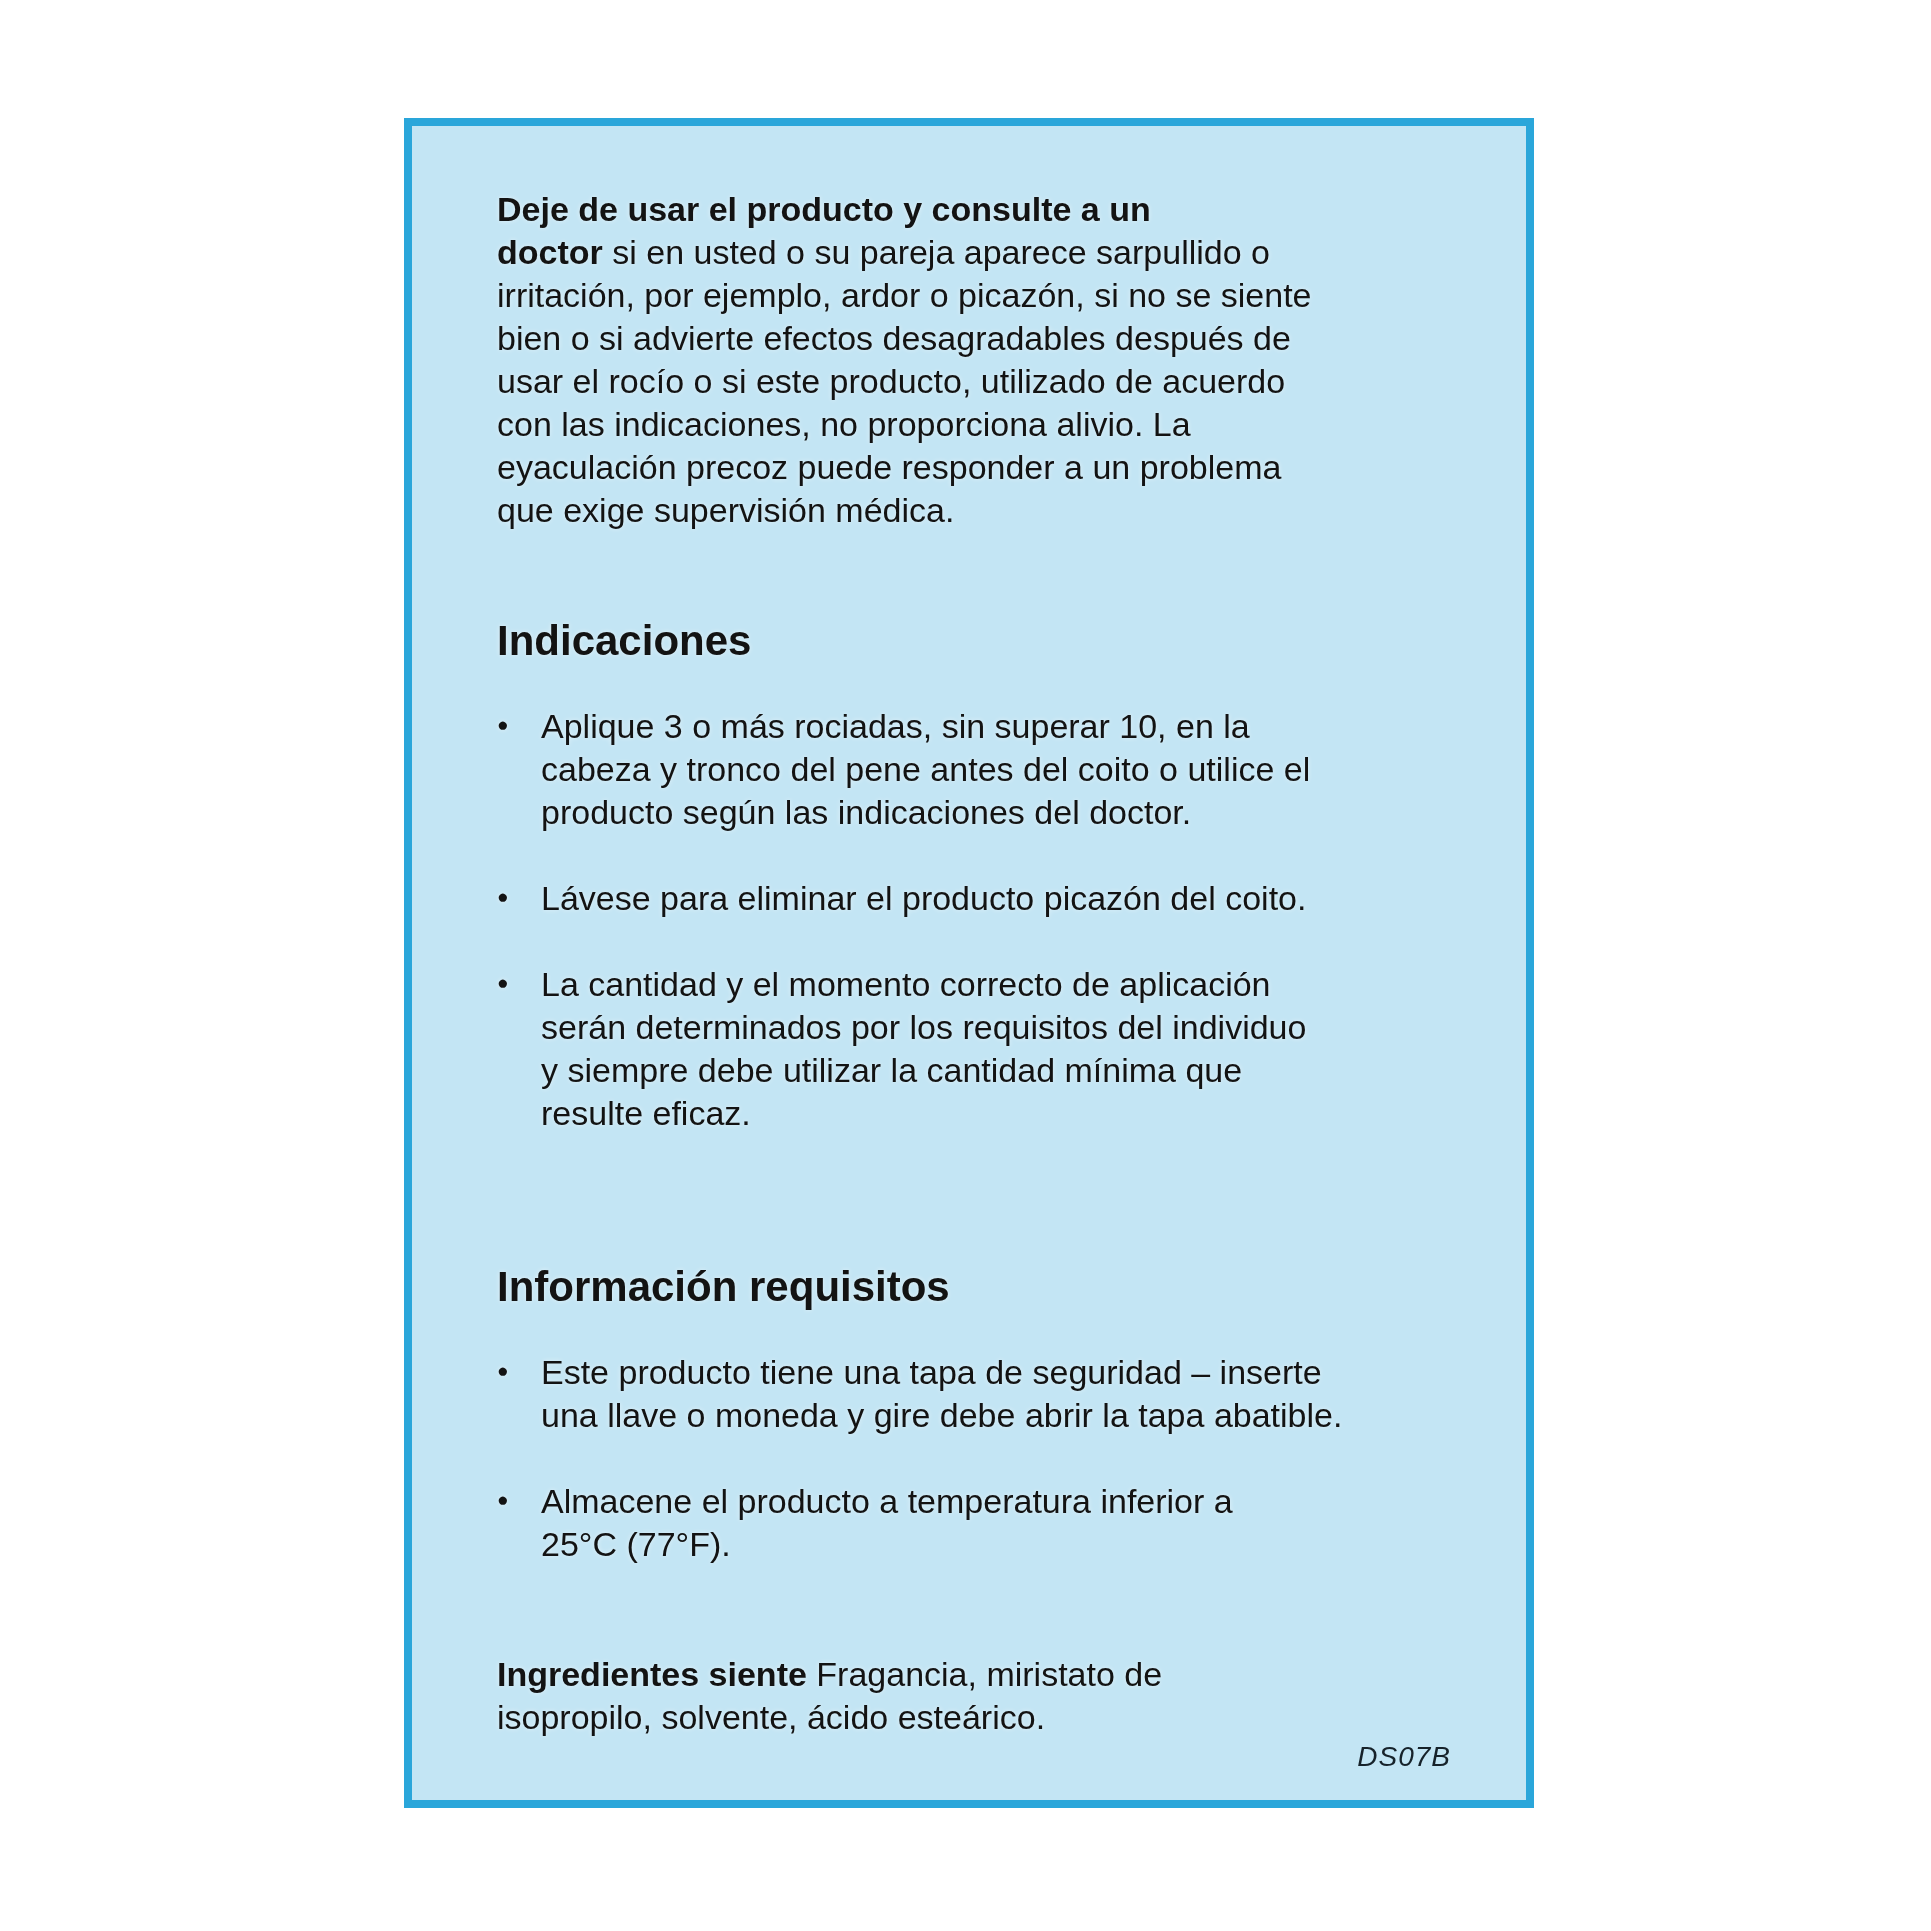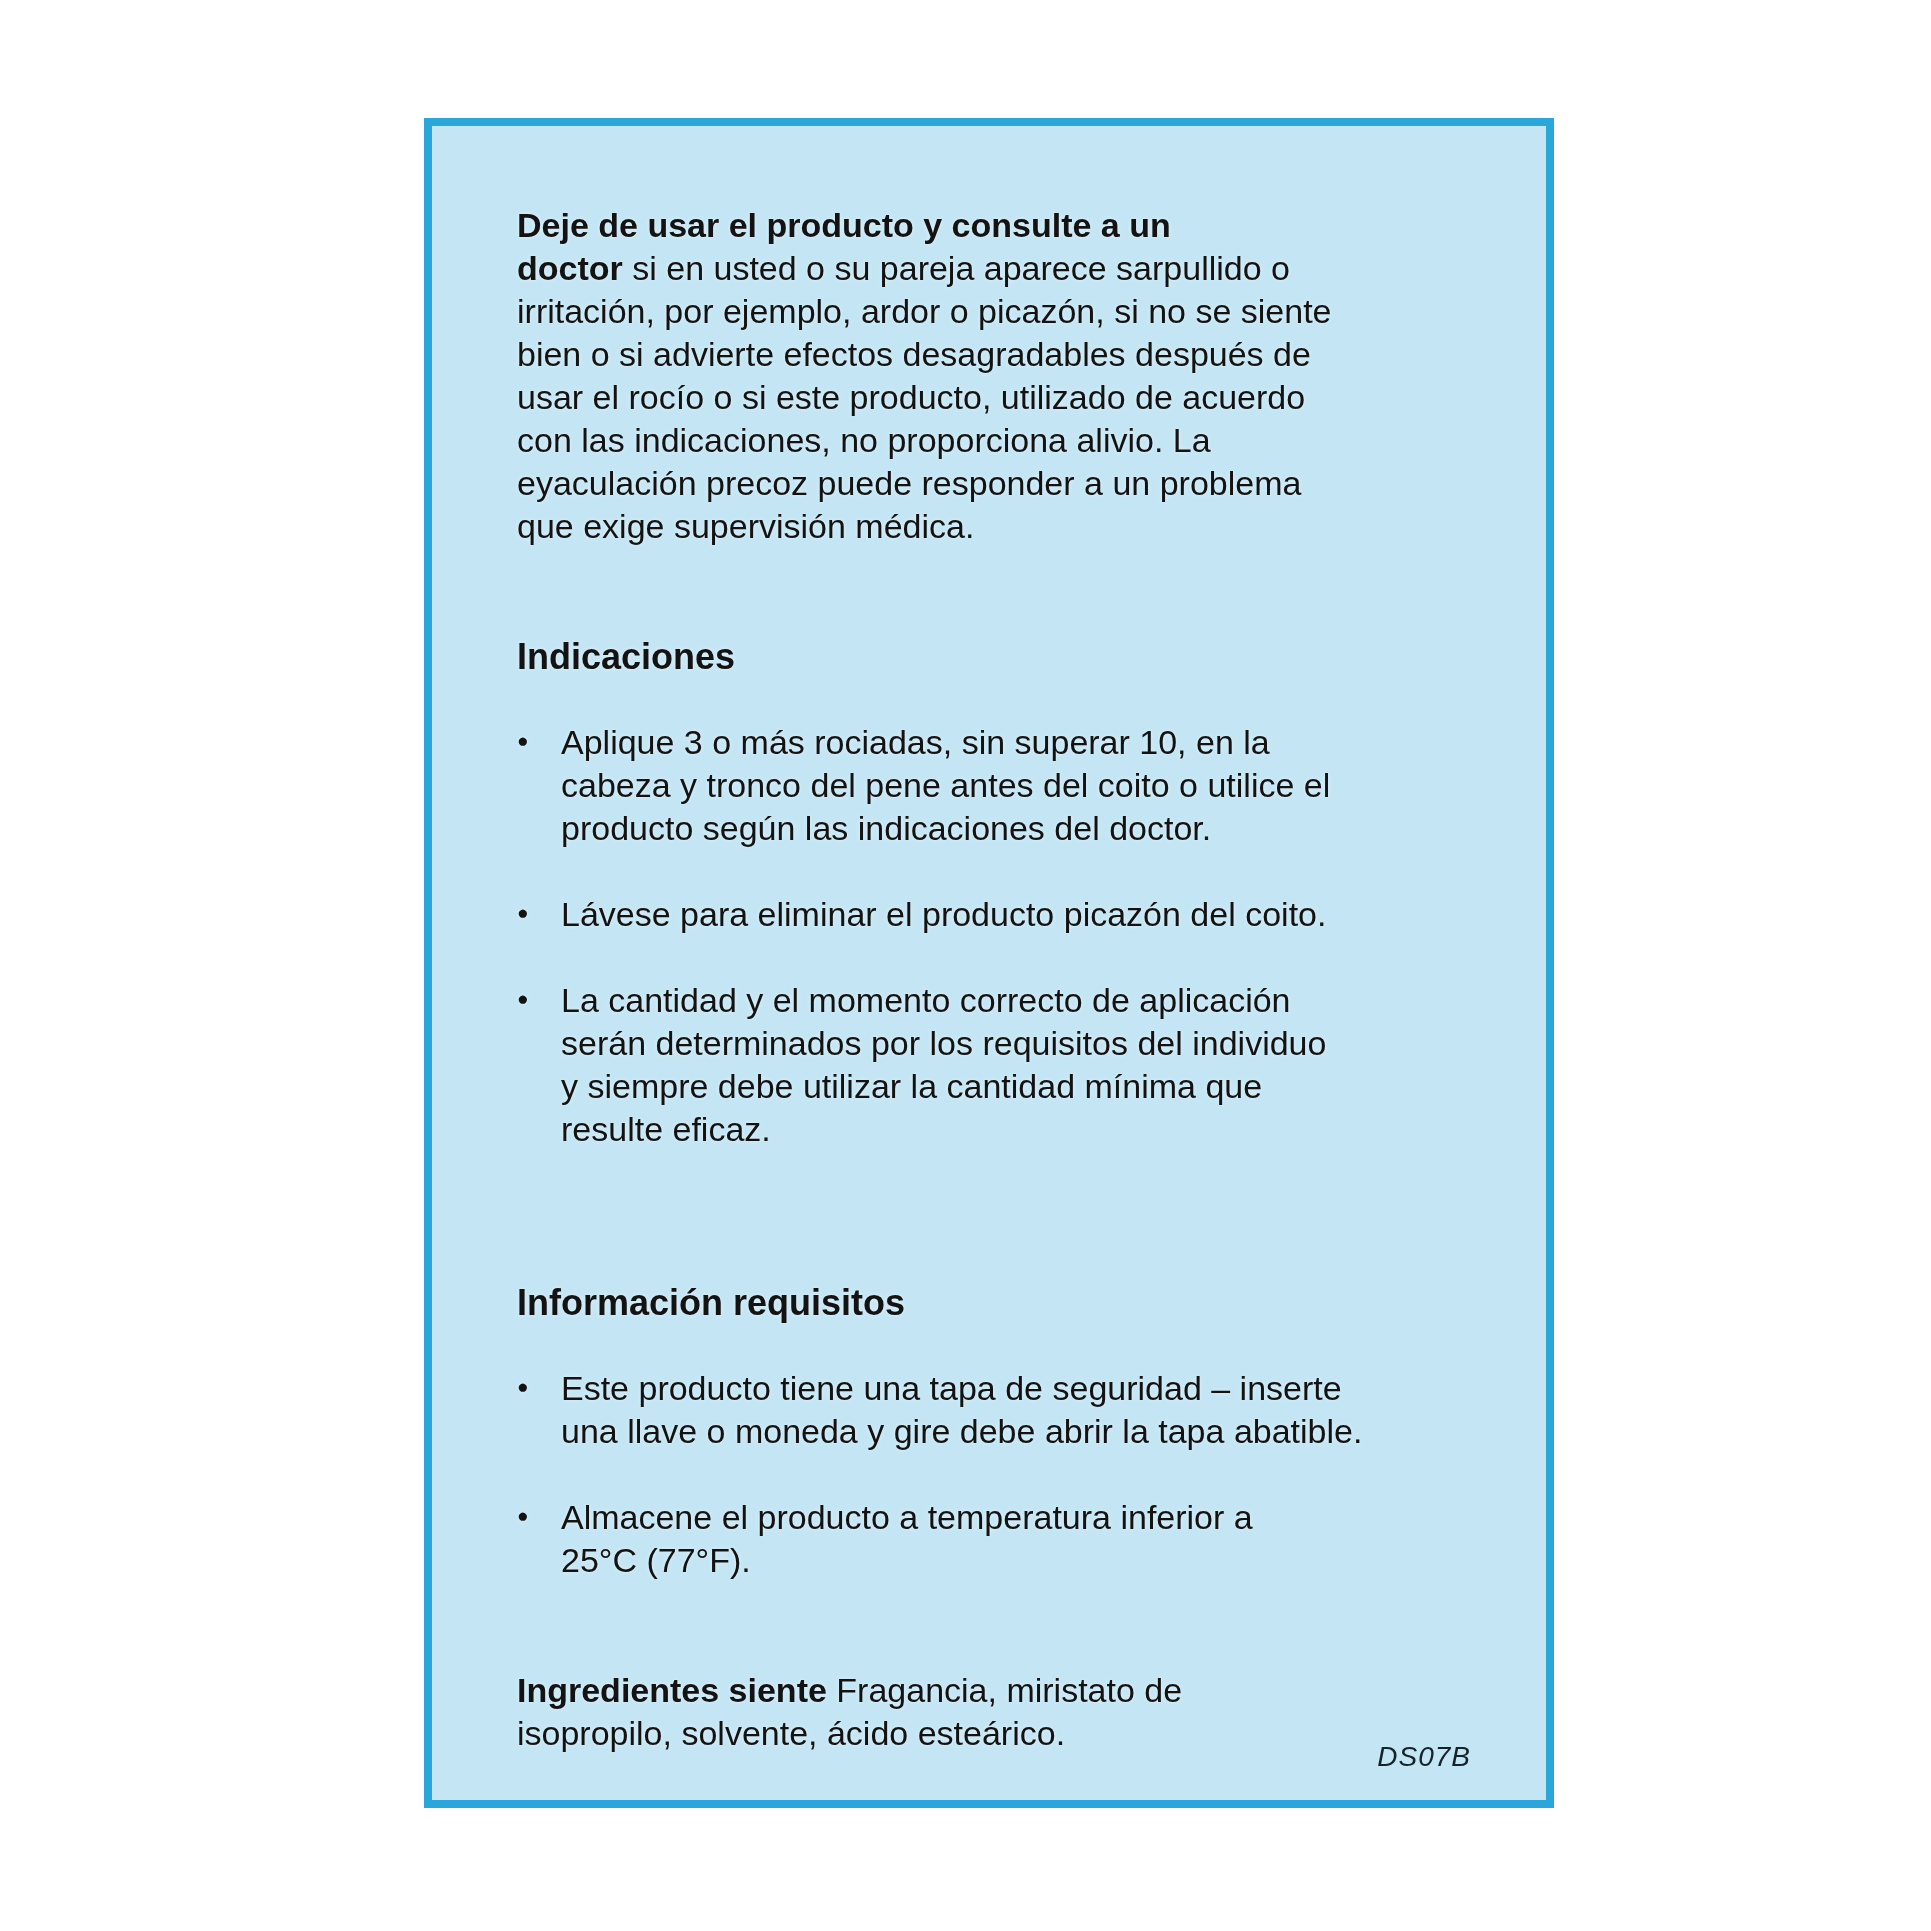--- a/index.html
+++ b/index.html
@@ -5,41 +5,41 @@
   html, body { margin: 0; padding: 0; }
   body {
     width: 1931px;
     height: 1931px;
     position: relative;
     background: #ffffff;
     font-family: "Liberation Sans", "DejaVu Sans", sans-serif;
   }
   .panel {
     position: absolute;
-    left: 424px;
+    left: 404px;
     top: 118px;
     width: 1130px;
     height: 1690px;
     box-sizing: border-box;
     background: #c3e5f4;
     border: 8.7px solid #2aa6da;
-    padding: 78px 48px 0 85px;
+    padding: 62px 48px 0 85px;
     color: #131313;
     text-shadow: 0 0 4.8px rgba(255,255,255,0.55);
   }
   .sec {
     font-size: 34px;
     line-height: 43px;
     margin: 0 0 44px 0;
     white-space: pre-line;
   }
   .b { font-weight: bold; }
   .heading {
     font-weight: bold;
-    font-size: 36px;
+    font-size: 42px;
     line-height: 43px;
     margin: 0;
   }
   .bullet-row {
     display: flex;
     font-size: 34px;
     line-height: 43px;
   }
   .marker {
     flex: 0 0 44px;

